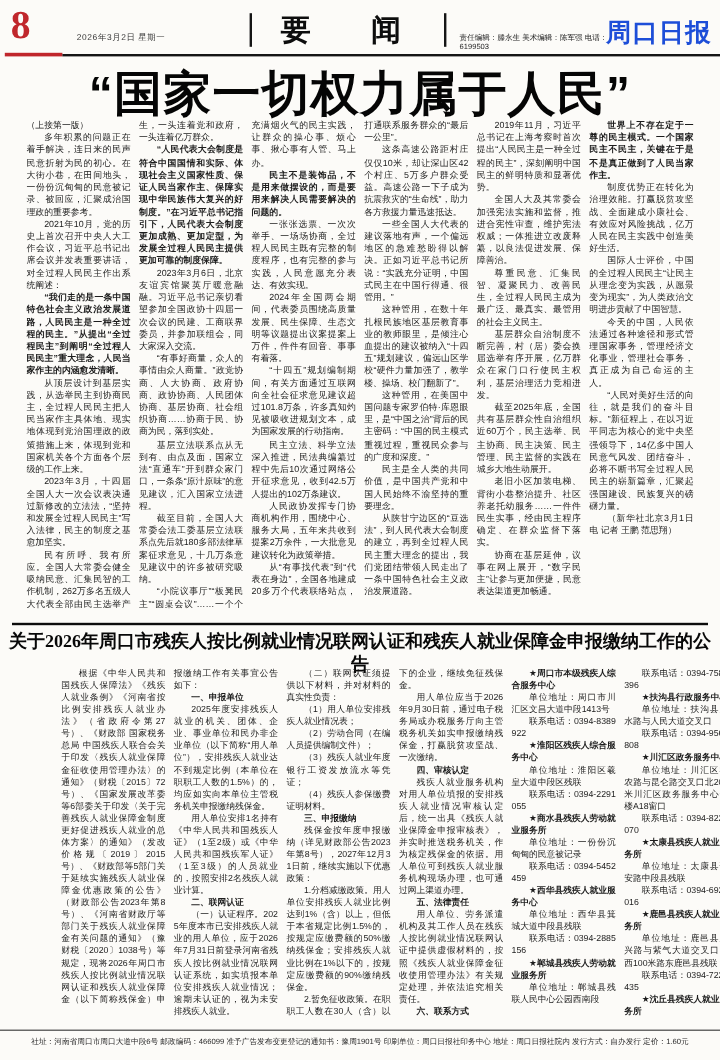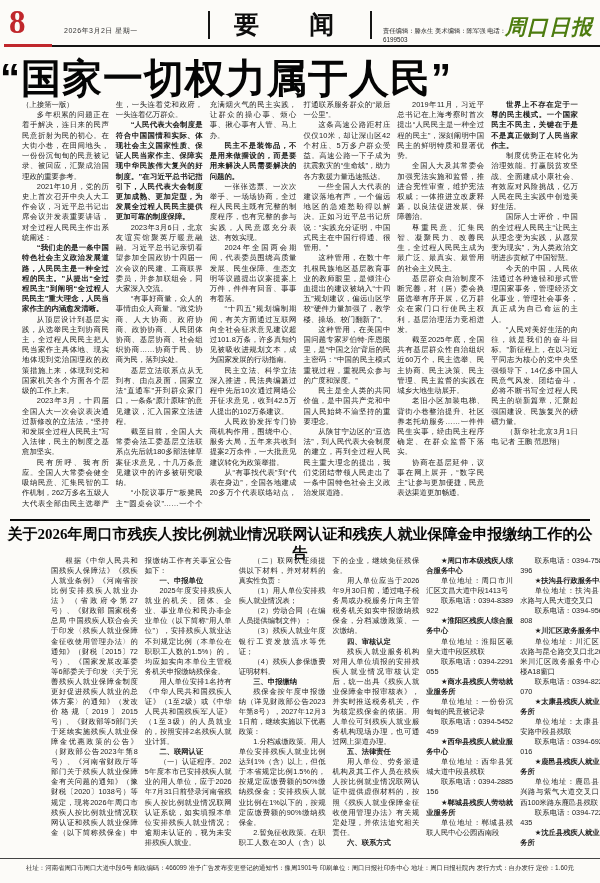--- a/index.html
+++ b/index.html
@@ -18,26 +18,26 @@
   .date-line{position:absolute;left:64px;top:26px;font-size:7px;color:#333;letter-spacing:.5px;}
   .section-wrap{position:absolute;left:0;top:8px;width:580px;text-align:center;}
   .section-inner{display:inline-flex;align-items:center;gap:14px;}
   .vbar{display:inline-block;width:2px;height:28px;background:#151515;}
   .section-title{
     font-size:25px;font-weight:bold;letter-spacing:22px;padding-left:10px;
     font-family:"Liberation Serif","DejaVu Serif",serif;color:#0d0d0d;
   }
   .editors{position:absolute;left:383px;top:27px;width:132px;font-size:6.3px;color:#222;}
   .masthead{
-    position:absolute;right:7px;top:13px;font-size:21px;font-weight:bold;font-style:italic;
-    color:#4d7c0f;font-family:"Liberation Serif","DejaVu Serif",serif;letter-spacing:1px;
+    position:absolute;right:7px;top:13px;font-size:21px;font-weight:bold;
+    color:#1d4ed8;font-family:"Liberation Serif","DejaVu Serif",serif;letter-spacing:1px;
   }
   
   .headline{
-    position:absolute;left:0;top:51px;width:600px;text-align:left;
+    position:absolute;left:0;top:51px;width:600px;text-align:center;
     font-size:40px;font-weight:900;letter-spacing:1px;color:#050505;
     font-family:"Liberation Sans","DejaVu Sans",sans-serif;
   }
   
   .cols{
     position:absolute;left:22px;width:556px;overflow:hidden;
     column-gap:7px;column-count:6;column-fill:auto;
     font-size:7.4px;line-height:1.38;text-align:justify;word-break:break-all;
     color:#1c1c1c;
   }
@@ -131,21 +131,21 @@
     <p>（一）认证程序。2025年度本市已安排残疾人就业的用人单位，应于2026年7月31日前登录河南省残疾人按比例就业情况联网认证系统，如实填报本单位安排残疾人就业情况；逾期未认证的，视为未安排残疾人就业。</p>
     <p>（二）联网认证须提供以下材料，并对材料的真实性负责：</p>
     <p>（1）用人单位安排残疾人就业情况表；</p>
     <p>（2）劳动合同（在编人员提供编制文件）；</p>
     <p>（3）残疾人就业年度银行工资发放流水等凭证；</p>
     <p>（4）残疾人参保缴费证明材料。</p>
     <p class="b">三、申报缴纳</p>
     <p>残保金按年度申报缴纳（详见财政部公告2023年第8号），2027年12月31日前，继续实施以下优惠政策：</p>
     <p>1.分档减缴政策。用人单位安排残疾人就业比例达到1%（含）以上，但低于本省规定比例1.5%的，按规定应缴费额的50%缴纳残保金；安排残疾人就业比例在1%以下的，按规定应缴费额的90%缴纳残保金。</p>
     <p>2.暂免征收政策。在职职工人数在30人（含）以下的企业，继续免征残保金。</p>
-    <p>用人单位应当于2026年9月30日前，通过电子税务局或办税服务厅向主管税务机关如实申报缴纳残保金，分档减缴政策、一次缴纳。</p>
+    <p>用人单位应当于2026年9月30日前，通过电子税务局或办税服务厅向主管税务机关如实申报缴纳残保金，打赢脱贫攻坚战、一次缴纳。</p>
     <p class="b">四、审核认定</p>
     <p>残疾人就业服务机构对用人单位填报的安排残疾人就业情况审核认定后，统一出具《残疾人就业保障金申报审核表》，并实时推送税务机关，作为核定残保金的依据。用人单位可到残疾人就业服务机构现场办理，也可通过网上渠道办理。</p>
     <p class="b">五、法律责任</p>
     <p>用人单位、劳务派遣机构及其工作人员在残疾人按比例就业情况联网认证中提供虚假材料的，按照《残疾人就业保障金征收使用管理办法》有关规定处理，并依法追究相关责任。</p>
     <p class="b">六、联系方式</p>
     <p class="b">★周口市本级残疾人综合服务中心</p>
     <p>单位地址：周口市川汇区文昌大道中段1413号</p>
     <p>联系电话：0394-8389922</p>
     <p class="b">★淮阳区残疾人综合服务中心</p>
     <p>单位地址：淮阳区羲皇大道中段区残联</p>

